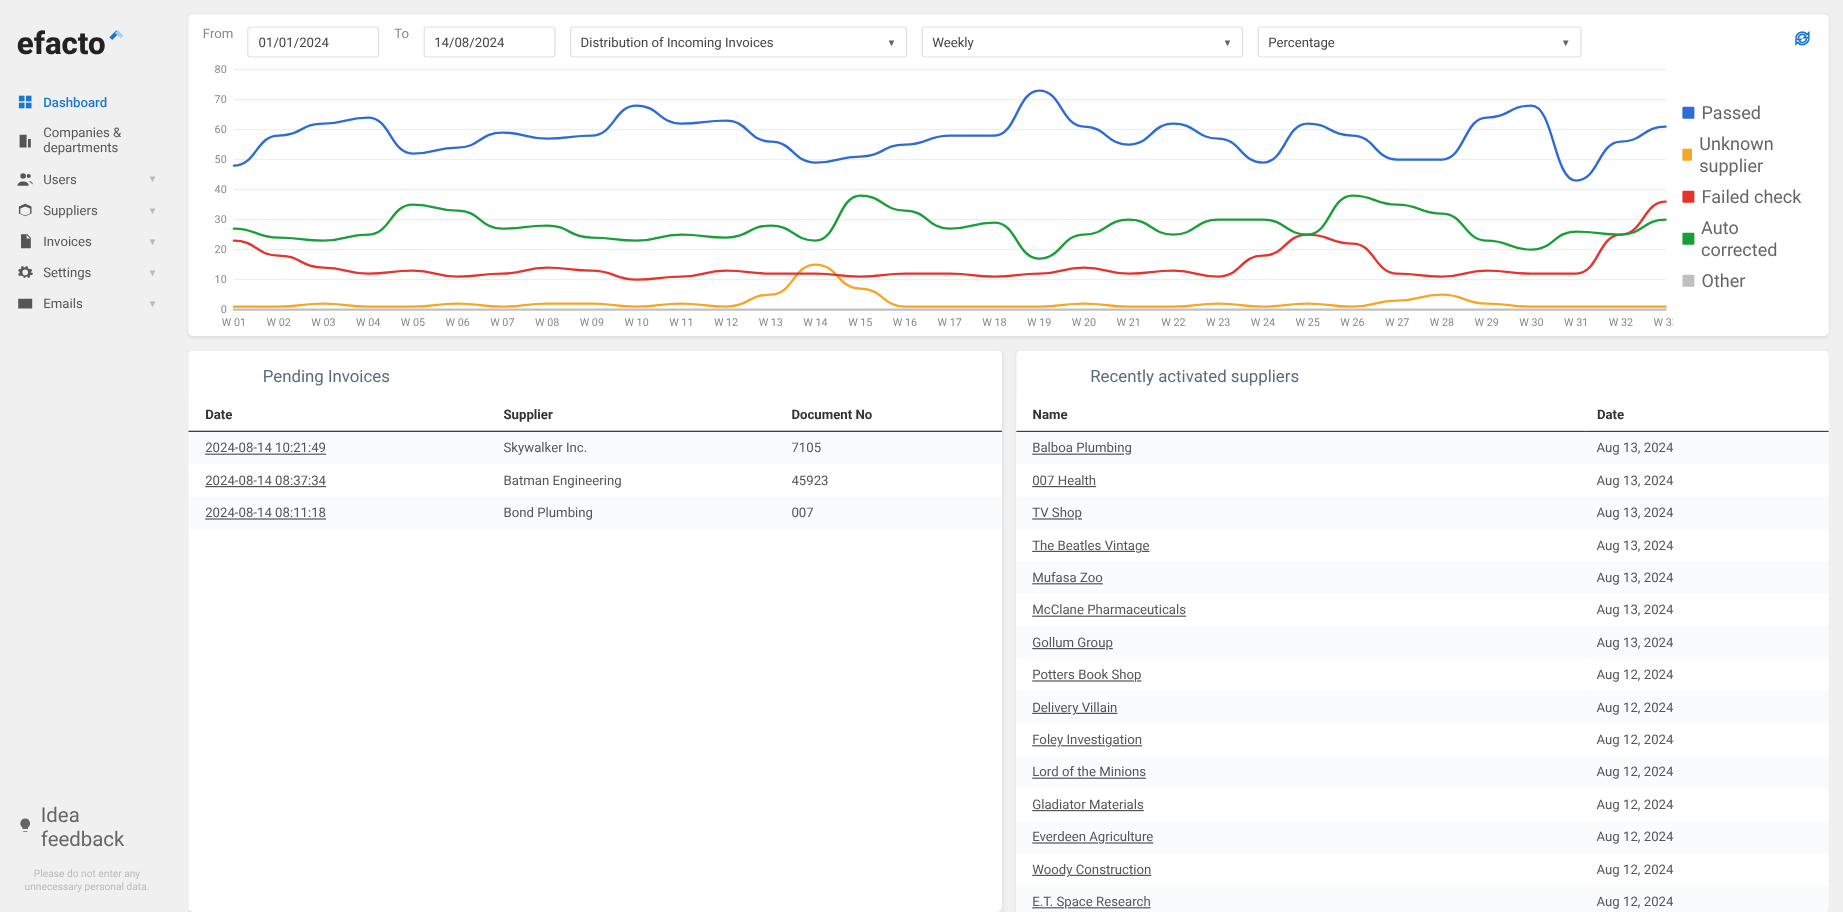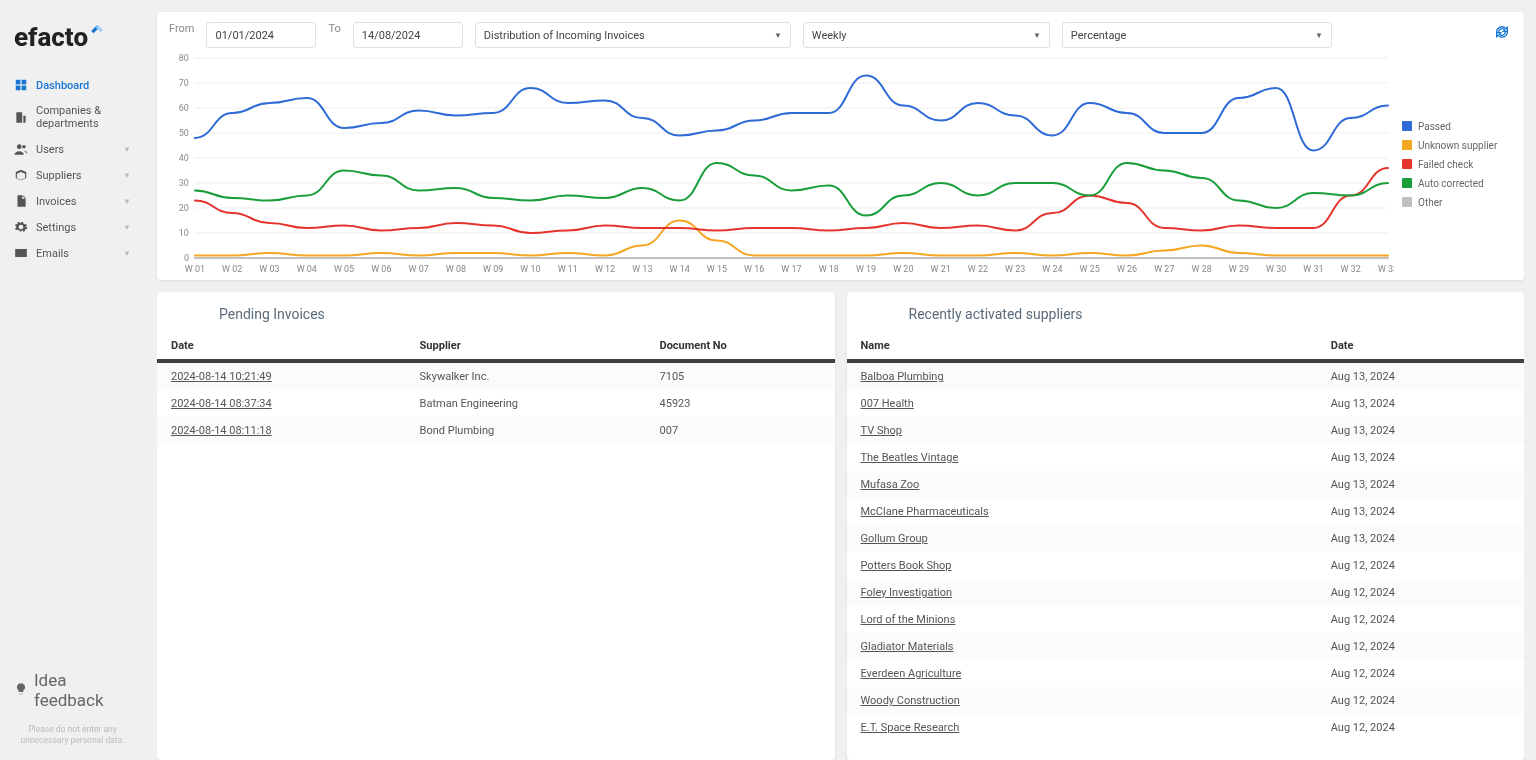--- a/index.html
+++ b/index.html
@@ -24,29 +24,29 @@
   .top-panel { padding:10px 12px 6px; }
   .filters { display:flex; align-items:flex-start; gap:12px; margin-bottom:6px;}
   .lbl { color:#888; font-size:11px; }
   .input, .select { border:1px solid #e0e0e0; border-radius:3px; background:#fff; height:26px; font-size:11px; color:#444; padding:0 8px; display:flex; align-items:center; justify-content:space-between; cursor:pointer;}
   .input { width:110px; }
   .select { flex-shrink:0; }
   .select .caret { font-size:8px; color:#666; margin-left:8px;}
   .refresh { margin-left:auto; color:#1976d2; cursor:pointer; width:20px; height:20px; display:flex; align-items:center; justify-content:center;}
   .chart-wrap { display:flex; gap:8px; }
   .chart-svg { flex:1; height:220px; }
-  .legend { width:110px; display:flex; flex-direction:column; gap:8px; justify-content:center; font-size:10px; color:#666;}
+  .legend { width:110px; display:flex; flex-direction:column; gap:8px; justify-content:center; font-size:15px; color:#666;}
   .legend-item { display:flex; align-items:center; gap:6px; cursor:pointer;}
   .swatch { width:10px; height:10px; border-radius:1px;}
   
   .lower { display:flex; gap:12px; min-height:0; flex:1; overflow:hidden;}
   .half { flex:1 1 50%; padding:14px 0 0; display:flex; flex-direction:column; min-height:0;}
   .half h3 { color:#5a6b7b; font-weight:400; font-size:14px; padding:0 14px 10px;margin-left:48px;}
   table { width:100%; border-collapse:collapse; font-size:11px;}
-  th { text-align:left; color:#333; font-weight:700; padding:7px 10px; border-bottom:4px solid #404040; background:#fff;}
+  th { text-align:left; color:#333; font-weight:700; padding:7px 10px; border-bottom:1px solid #404040; background:#fff;}
   .half th:first-child { padding-left:14px;}
   .half th:last-child { padding-right:14px;}
   tbody tr:nth-child(odd) td { background:#fafbfc;}
   tbody tr:nth-child(even) td { background:#fff;}
   td { padding:7px 10px; color:#555; white-space:nowrap;}
   td:first-child { padding-left:14px;text-decoration:underline;}
   td:last-child { padding-right:14px;}
   .scroll-body { overflow-y:auto; flex:1;}
   .axis-text { font-size:9px; fill:#888; }
   .grid-line { stroke:#eee; stroke-width:1;}
@@ -146,25 +146,25 @@
     <section class="panel top-panel">
       <div class="filters">
         <span class="lbl">From</span>
         <div class="input">
             <span>01/01/2024</span>
           </div>
         <span class="lbl">To</span>
         <div class="input">
             <span>14/08/2024</span>
           </div>
-        <div class="select" style="width:316px">
+        <div class="select" style="width:281px">
             <span>Distribution of Incoming Invoices</span>
             <span class="caret">▼</span>
           </div>
-        <div class="select" style="width:247px">
+        <div class="select" style="width:268px">
             <span>Weekly</span>
             <span class="caret">▼</span>
           </div>
         <div class="select" style="width:270px">
             <span>Percentage</span>
             <span class="caret">▼</span>
           </div>
         <div class="refresh">
           <svg width="16" height="16" viewBox="0 0 24 24" fill="none" stroke="currentColor" stroke-width="2">
               <path d="M4 12a8 8 0 0114-5l2-2v6h-6l2-2a5 5 0 00-9 3"></path>
@@ -325,20 +325,24 @@
                 </tr>
                 <tr>
                   <td style="width:70%">Gollum Group</td>
                   <td>Aug 13, 2024</td>
                 </tr>
                 <tr>
                   <td style="width:70%">Potters Book Shop</td>
                   <td>Aug 12, 2024</td>
                 </tr>
                 <tr>
+                  <td style="width:70%">Delivery Villain</td>
+                  <td>Aug 12, 2024</td>
+                </tr>
+                <tr>
                   <td style="width:70%">Foley Investigation</td>
                   <td>Aug 12, 2024</td>
                 </tr>
                 <tr>
                   <td style="width:70%">Lord of the Minions</td>
                   <td>Aug 12, 2024</td>
                 </tr>
                 <tr>
                   <td style="width:70%">Gladiator Materials</td>
                   <td>Aug 12, 2024</td>

